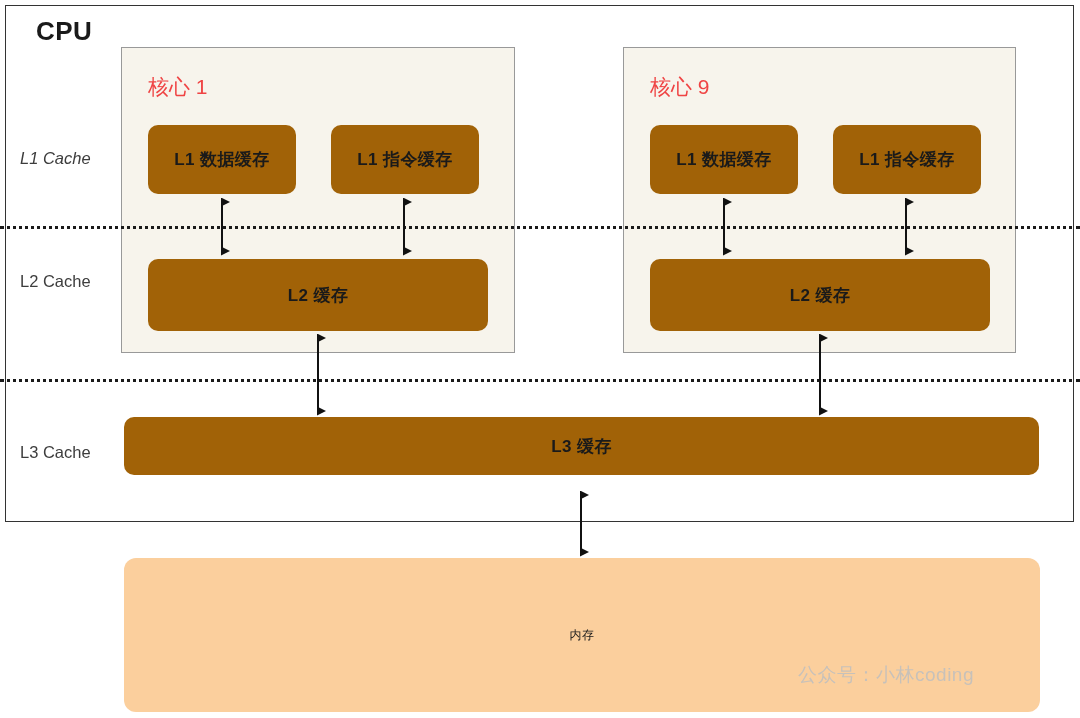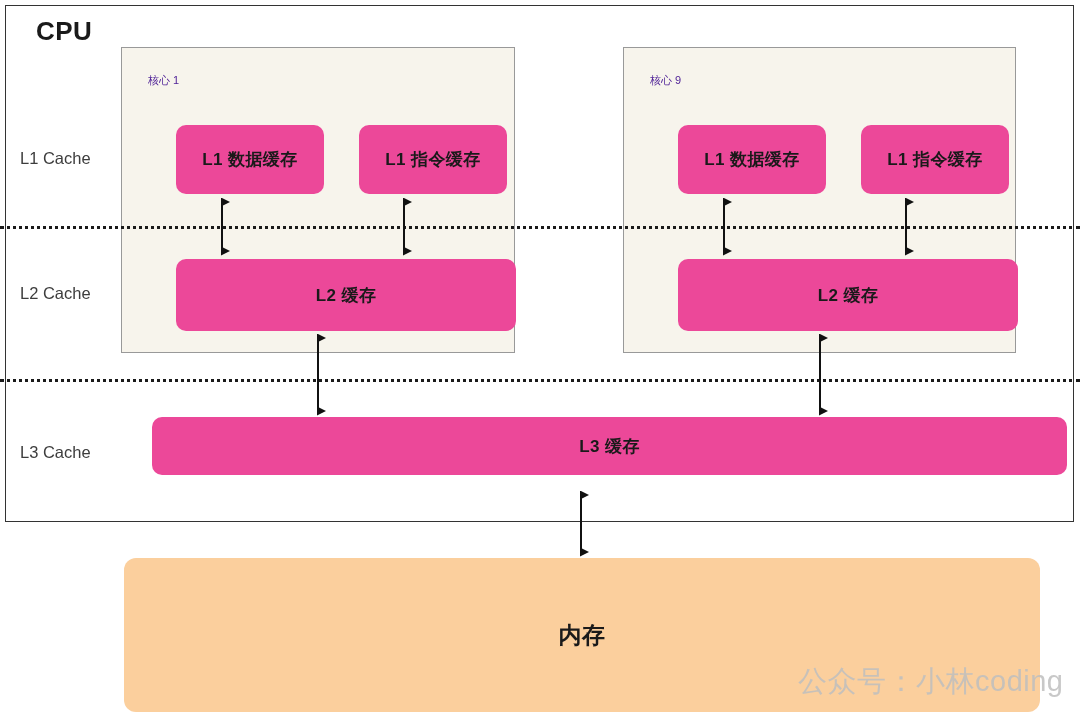--- a/index.html
+++ b/index.html
@@ -50,57 +50,56 @@
 
   
   .core-box {
     position: absolute;
     background: #f7f4ec;
     border: 1.4px solid #999999;
     box-sizing: border-box;
   }
   .core-title {
     position: absolute;
-    font-size: 11px;
-    color: #4c1d95;
+    font-size: 21px;
+    color: #ef4444;
     white-space: nowrap;
   }
 
   
   .cache-box {
     position: absolute;
-    background: #ec4899;
+    background: #a16207;
     border-radius: 10px;
     display: flex;
     align-items: center;
     justify-content: center;
     box-sizing: border-box;
-    margin-left: 28px;
   }
   .cache-box span {
     font-size: 17px;
     font-weight: bold;
     color: #1a1a1a;
     letter-spacing: 0.4px;
   }
   .l3-box span { font-size: 17px; }
 
   
   .mem-box {
     position: absolute;
     background: #fbcf9d;
     border-radius: 12px;
     display: flex;
     align-items: center;
     justify-content: center;
     box-sizing: border-box;
   }
   .mem-box span {
-    font-size: 23px;
-    font-weight: bold;
+    font-size: 12px;
+    font-weight: normal;
     color: #1a1a1a;
     letter-spacing: 0.4px;
   }
 
   
   .dotted-sep {
     position: absolute;
     height: 0;
     border-top: 3px dotted #1a1a1a;
   }
@@ -113,37 +112,37 @@
     width: 1080px;
     height: 718px;
     pointer-events: none;
   }
 
   
   .watermark {
     position: absolute;
     left: 798px;
     top: 662px;
-    font-size: 29px;
+    font-size: 19px;
     color: #bfbfbf;
     opacity: 0.85;
     white-space: nowrap;
     letter-spacing: 0.5px;
   }
 </style>
 </head>
 <body>
 
 <div id="stage">
 
   <div class="cpu-frame"></div>
   <div class="cpu-title">CPU</div>
 
-  <div class="level-label" style="left:20px; top:149px;">L1 Cache</div>
-  <div class="level-label" style="left:20px; top:284px;">L2 Cache</div>
+  <div class="level-label" style="left:20px; top:149px;font-style:italic;">L1 Cache</div>
+  <div class="level-label" style="left:20px; top:272px;">L2 Cache</div>
   <div class="level-label" style="left:20px; top:443px;text-align:center;">L3 Cache</div>
 
   <div class="core-box" style="left:121px; top:47px; width:394px; height:306px;"></div>
   <div class="core-title" style="left:148px; top:73px;">核心 1</div>
 
   <div class="cache-box" style="left:148px; top:125px; width:148px; height:69px;">
     <span>L1 数据缓存</span>
   </div>
 
   <div class="cache-box" style="left:331px; top:125px; width:148px; height:69px;">

